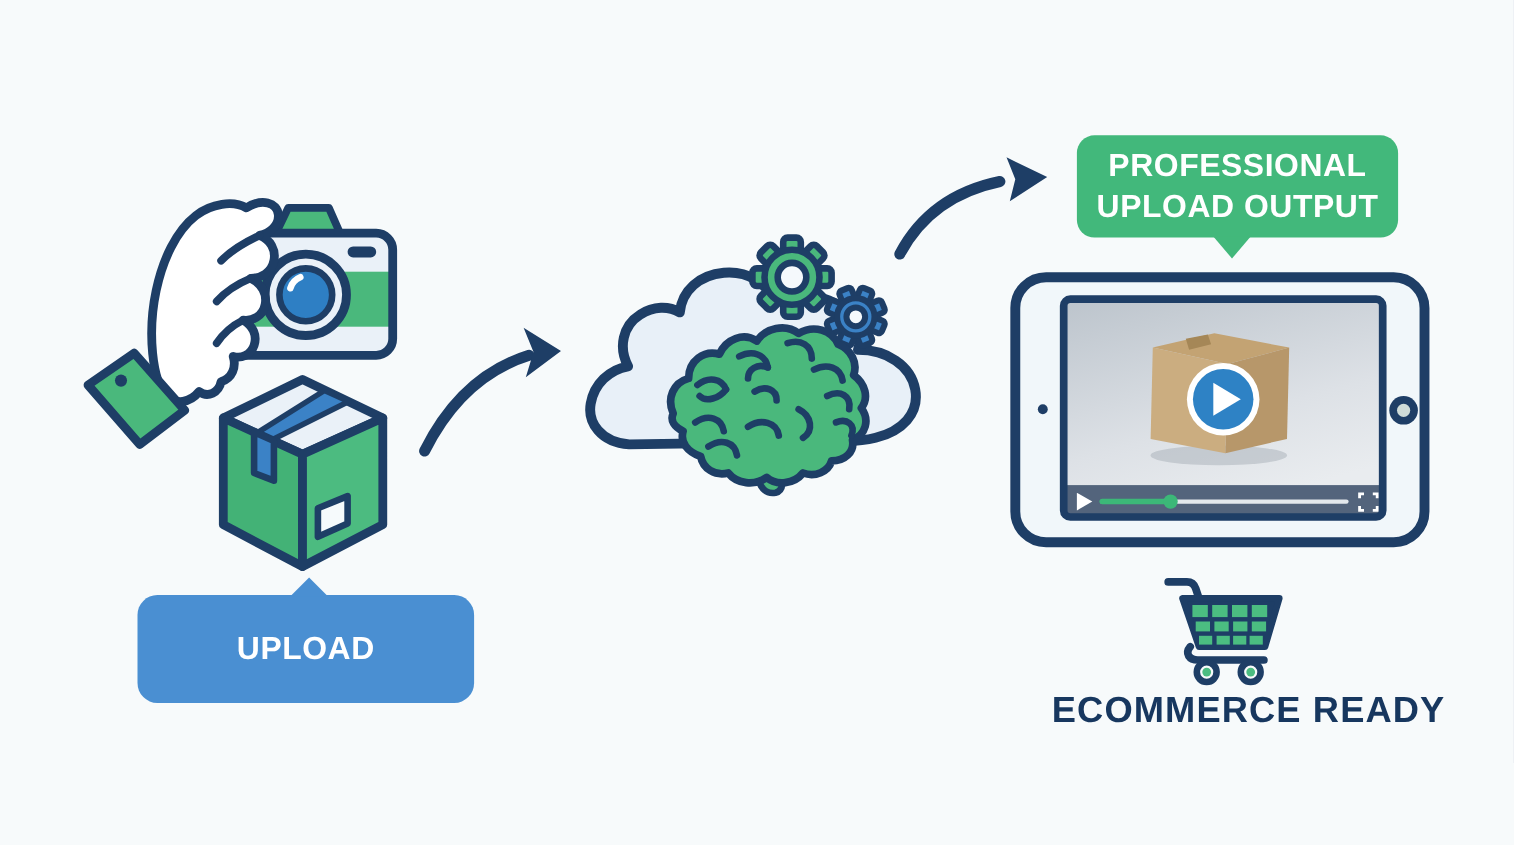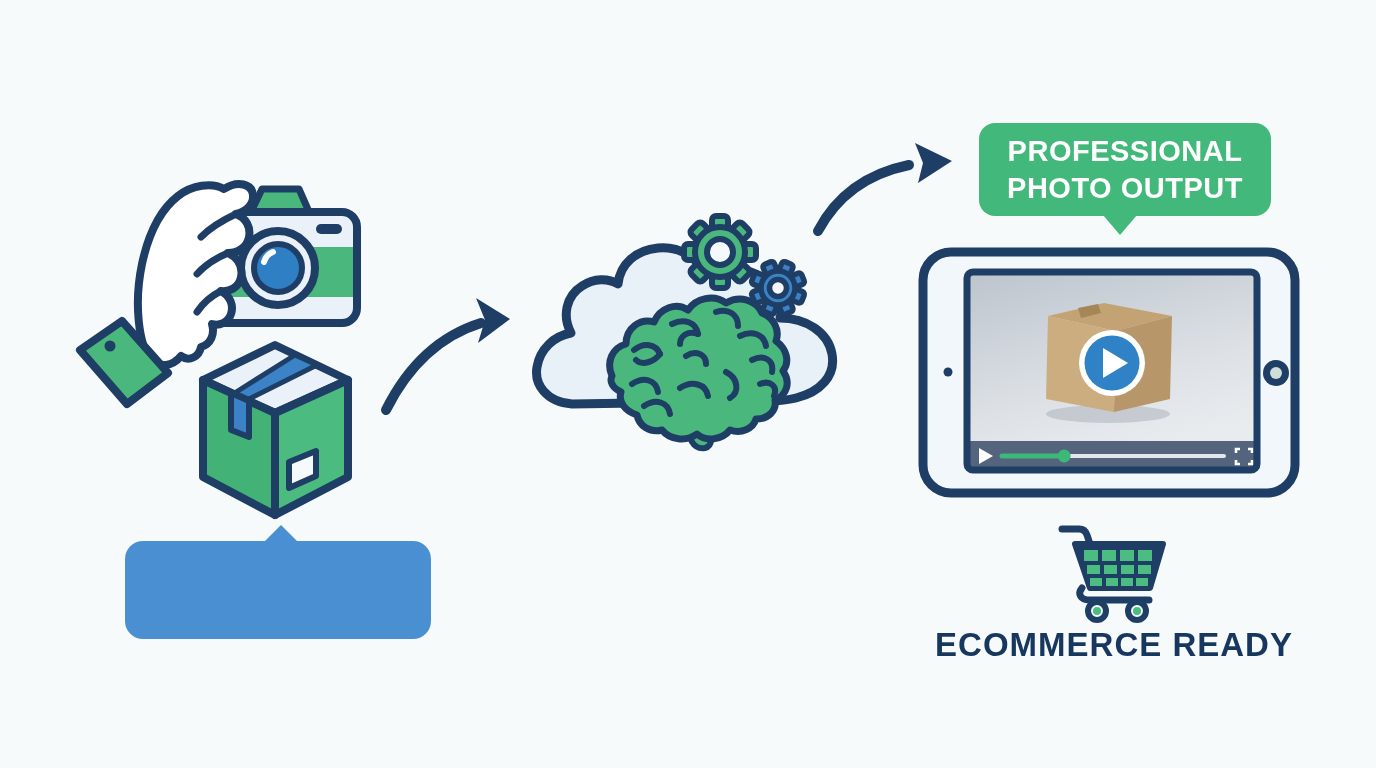--- a/index.html
+++ b/index.html
@@ -30,21 +30,21 @@
   .badge-green::after{
     content:"";position:absolute;bottom:-19px;left:124px;width:0;height:0;
     border-left:17px solid transparent;border-right:17px solid transparent;
     border-top:20px solid var(--bc);
   }
   .caption{
     position:absolute;font-weight:bold;text-align:center;
     color:#17375f;letter-spacing:1px;
   }
   .caption-ai{left:484px;top:479px;width:400px;font-size:30px;}
-  .caption-ecom{left:914px;top:626px;width:400px;font-size:33px;}
+  .caption-ecom{left:914px;top:626px;width:400px;font-size:33px;text-align:right;}
 </style>
 </head>
 <body>
 
 <div class="canvas" style="background: rgb(247, 250, 251);">
 
 <svg class="scene" width="1376" height="768" viewBox="0 0 1376 768">
   <defs>
     <clipPath id="camclip">
           <rect x="190" y="212" width="167" height="111" rx="15"></rect>
@@ -222,21 +222,22 @@
     </g>
     <path d="M1082,588 C1077,594 1081,600 1089,600 L1149,600" fill="none" stroke="#1e3e66" stroke-width="7" stroke-linecap="round"></path>
     <circle cx="1097" cy="611" r="9" fill="#f7fafb" stroke="#1e3e66" stroke-width="6"></circle>
     <circle cx="1097" cy="611" r="4" fill="#4bbd81"></circle>
     <circle cx="1137" cy="611" r="9" fill="#f7fafb" stroke="#1e3e66" stroke-width="6"></circle>
     <circle cx="1137" cy="611" r="4" fill="#4bbd81"></circle>
   </g>
 </svg>
 
   <div class="badge badge-blue" style="--bc: #4a8fd2; color: rgb(255, 255, 255);">
+    <span>UPLOAD</span>
   </div>
 
   <div class="badge badge-green" style="--bc: #42b87b; color: rgb(255, 255, 255);">
     <span>PROFESSIONAL</span>
-    <span>PHOTO OUTPUT</span>
+    <span>UPLOAD OUTPUT</span>
   </div>
 
   <div class="caption caption-ecom" style="color: rgb(23, 55, 95);">ECOMMERCE READY</div>
 </div>
 
 </body></html>

